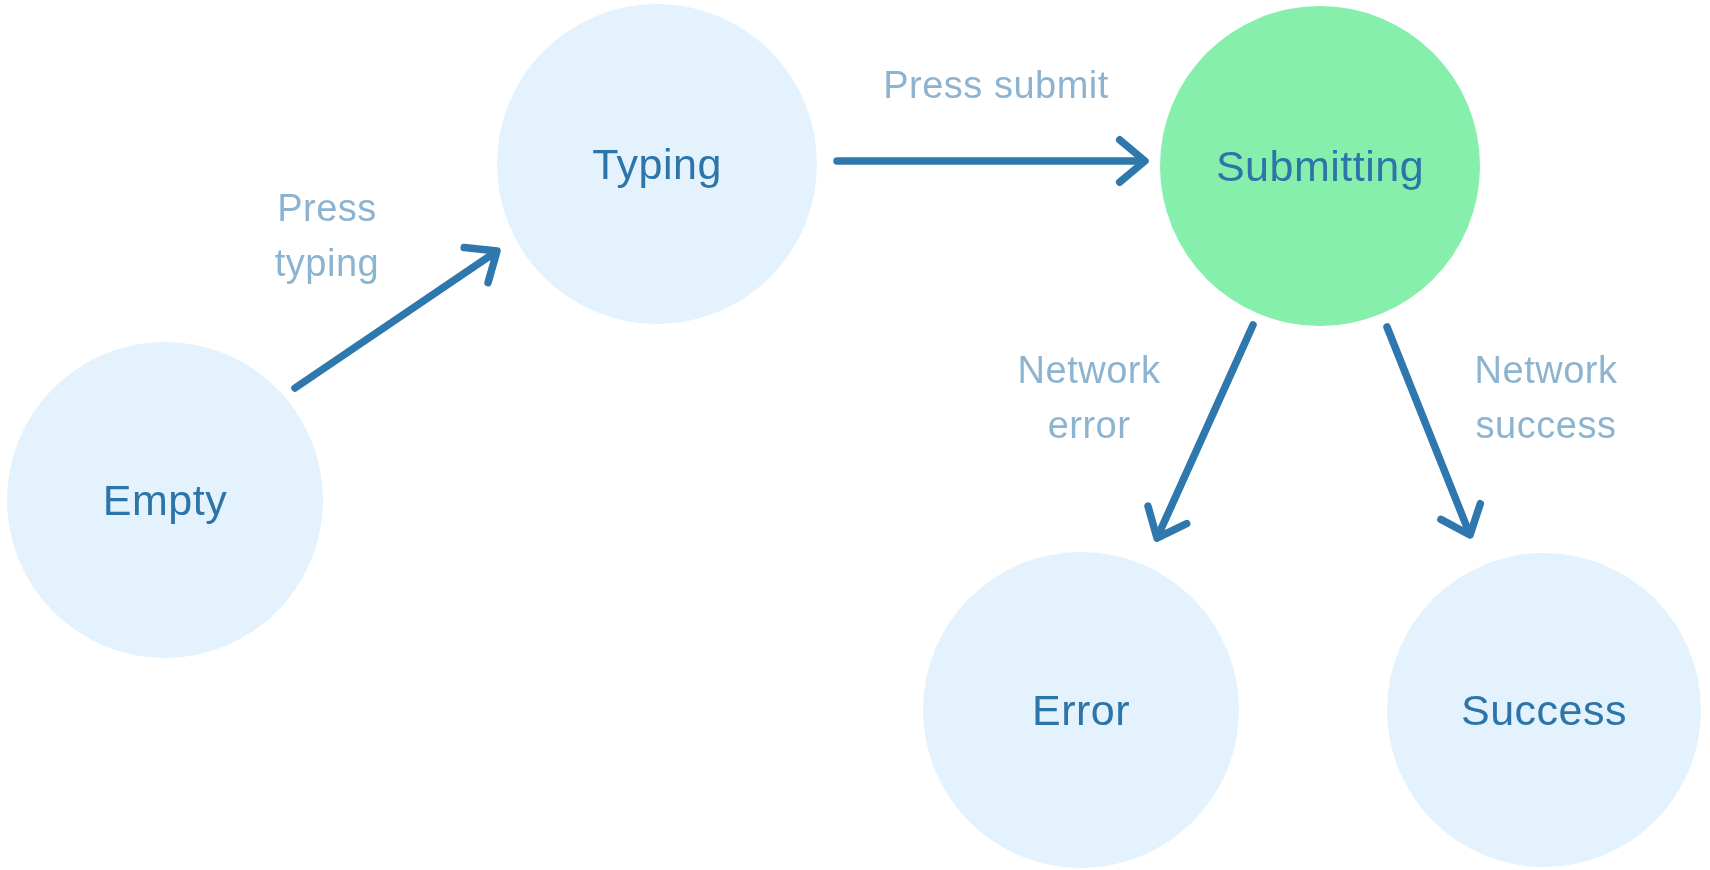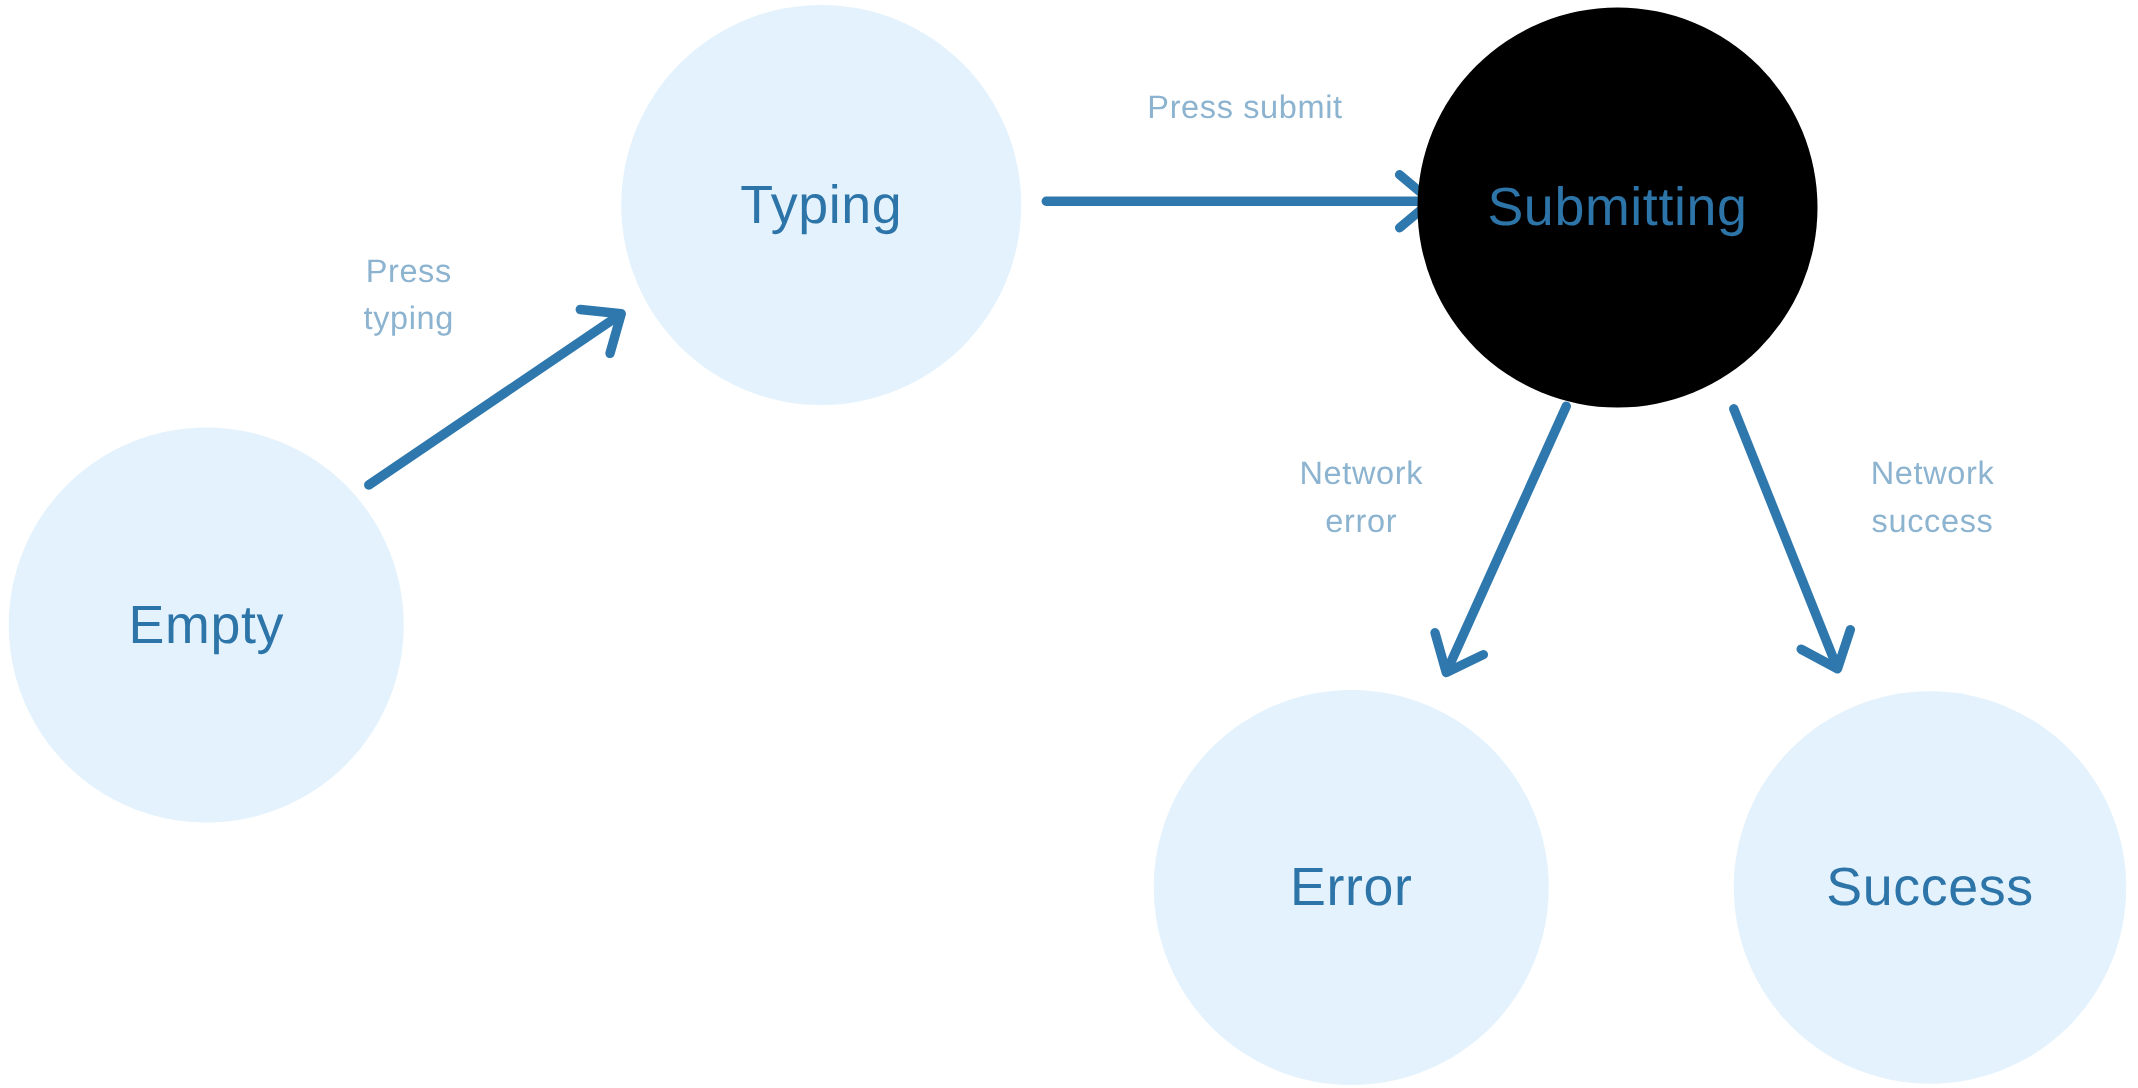--- a/index.html
+++ b/index.html
@@ -29,21 +29,21 @@
   .state-node-label {
     font-size: 43px;
     font-weight: 500;
     letter-spacing: 0.5px;
     white-space: nowrap;
   }
   .edge-label {
     position: absolute;
     transform: translate(-50%, -50%);
     text-align: center;
-    font-size: 26px;
+    font-size: 38px;
     font-weight: 500;
     letter-spacing: 0.5px;
     line-height: 1.45;
     white-space: nowrap;
   }
 </style>
 </head>
 <body>
 
 <div id="canvas" style="background: rgb(255, 255, 255);">
@@ -65,21 +65,21 @@
         <polyline points="1480.3,503.7 1470,535 1440.9,519.4"></polyline>
       </g>
     </svg>
 
 <div class="state-node" style="left: 7px; top: 342px; width: 316px; height: 316px; background: rgb(227, 242, 252); text-align: right;">
       <span class="state-node-label" style="color: rgb(45, 116, 168);">Empty</span>
     </div>
     <div class="state-node" style="left: 497px; top: 4px; width: 320px; height: 320px; background: rgb(227, 242, 252);">
       <span class="state-node-label" style="color: rgb(45, 116, 168);">Typing</span>
     </div>
-    <div class="state-node" style="left: 1134px; top: 6px; width: 320px; height: 320px; background: #000000;">
+    <div class="state-node" style="left: 1160px; top: 6px; width: 320px; height: 320px; background: #86efac;">
       <span class="state-node-label" style="color: rgb(45, 116, 168);">Submitting</span>
     </div>
     <div class="state-node" style="left: 923px; top: 552px; width: 316px; height: 316px; background: rgb(227, 242, 252);">
       <span class="state-node-label" style="color: rgb(45, 116, 168);">Error</span>
     </div>
     <div class="state-node" style="left: 1387px; top: 553px; width: 314px; height: 314px; background: rgb(227, 242, 252);">
       <span class="state-node-label" style="color: rgb(45, 116, 168);">Success</span>
     </div>
     <div class="edge-label" style="left: 327px; top: 236px; color: rgba(45, 116, 168, 0.55);">
       <div>Press</div>

